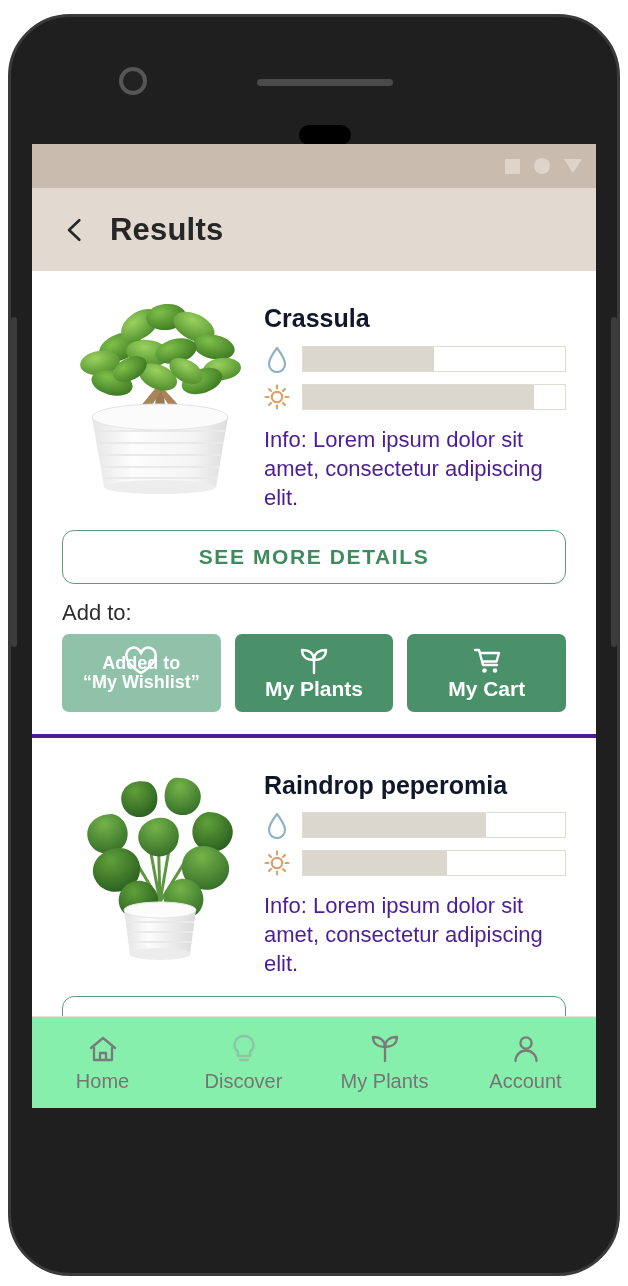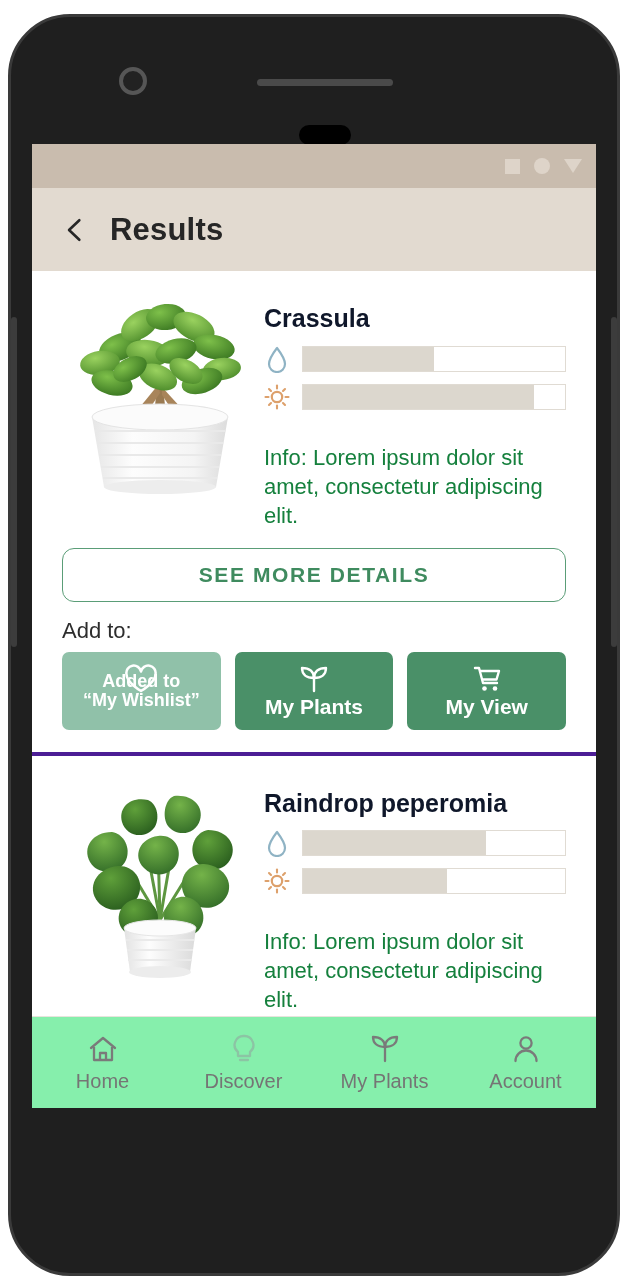--- a/index.html
+++ b/index.html
@@ -80,21 +80,21 @@
     font-size: 25px; font-weight: 700; color: #0f172a; margin-bottom: 12px; line-height: 1.1;
   }
   .meter-row { display: flex; align-items: center; gap: 12px; margin-bottom: 10px; }
   .meter-icon { width: 26px; height: 28px; flex: 0 0 26px; display:block; }
   .meter-track {
     flex: 1; height: 26px; background: #ffffff; border: 1px solid #e0dbd3; position: relative;
   }
   .meter-fill { position: absolute; left: 0; top: 0; bottom: 0; background: #dcd7ce; }
 
   .plant-desc {
-    font-size: 22px; color: #15803d; line-height: 1.32; margin-top: 32px;
+    font-size: 22px; color: #4c1d95; line-height: 1.32; margin-top: 14px;
   }
 
   .details-btn {
     display: block; width: 100%; margin: 18px 0 0 0;
     height: 54px; line-height: 50px; text-align: center;
     border: 1px solid #5a9d77; border-radius: 12px; background: #fff;
     color: #3f8b5f; font-size: 21px; font-weight: 700; letter-spacing: 1.6px;
   }
 
   .addto-label { font-size: 22px; color: #2d2d2d; margin: 16px 0 8px 0; }
@@ -297,21 +297,21 @@
             <span class="addto-text">My Plants</span>
           </button>
 
           <button class="addto-btn">
             <svg class="addto-icon" viewBox="0 0 34 30">
               <path d="M5 4 L9 4 L13 19 L27 19" fill="none" stroke="#fff" stroke-width="2.4" stroke-linecap="round" stroke-linejoin="round"></path>
               <path d="M9.8 7 L29 7 L26.5 15.5 L12.2 15.5" fill="none" stroke="#fff" stroke-width="2.4" stroke-linejoin="round"></path>
               <circle cx="14.5" cy="24.5" r="2.3" fill="#fff"></circle>
               <circle cx="25" cy="24.5" r="2.3" fill="#fff"></circle>
             </svg>
-            <span class="addto-text">My View</span>
+            <span class="addto-text">My Cart</span>
           </button>
         </div>
       </div>
 
       <div class="card">
         <div class="card-top">
 
           <div class="plant-img">
             <svg viewBox="0 0 196 212" width="196" height="212">
               <defs>

